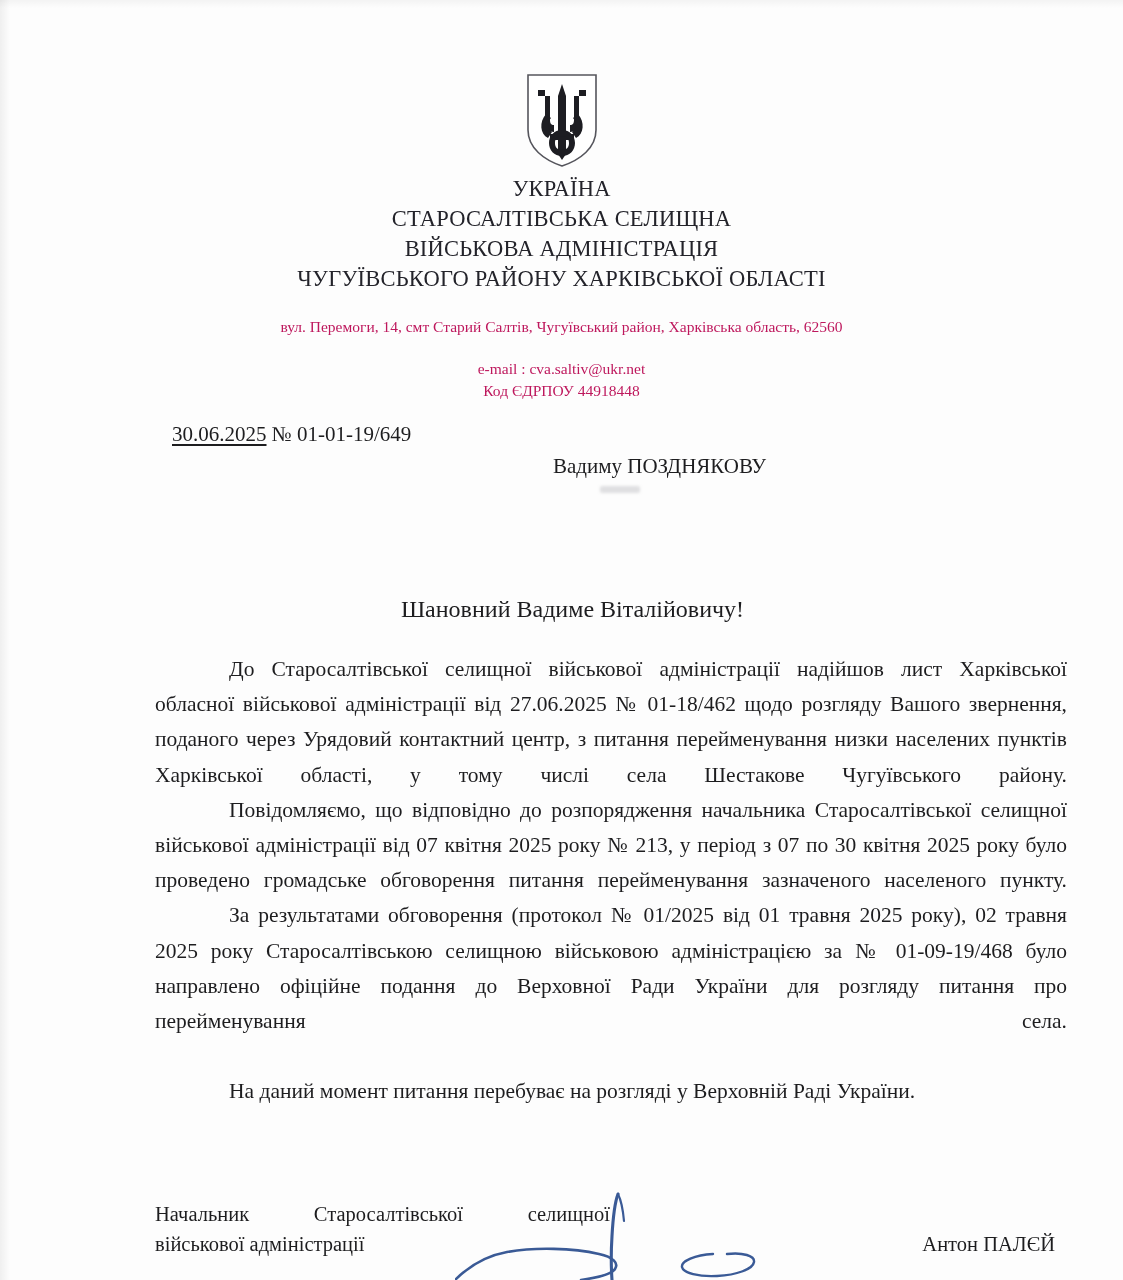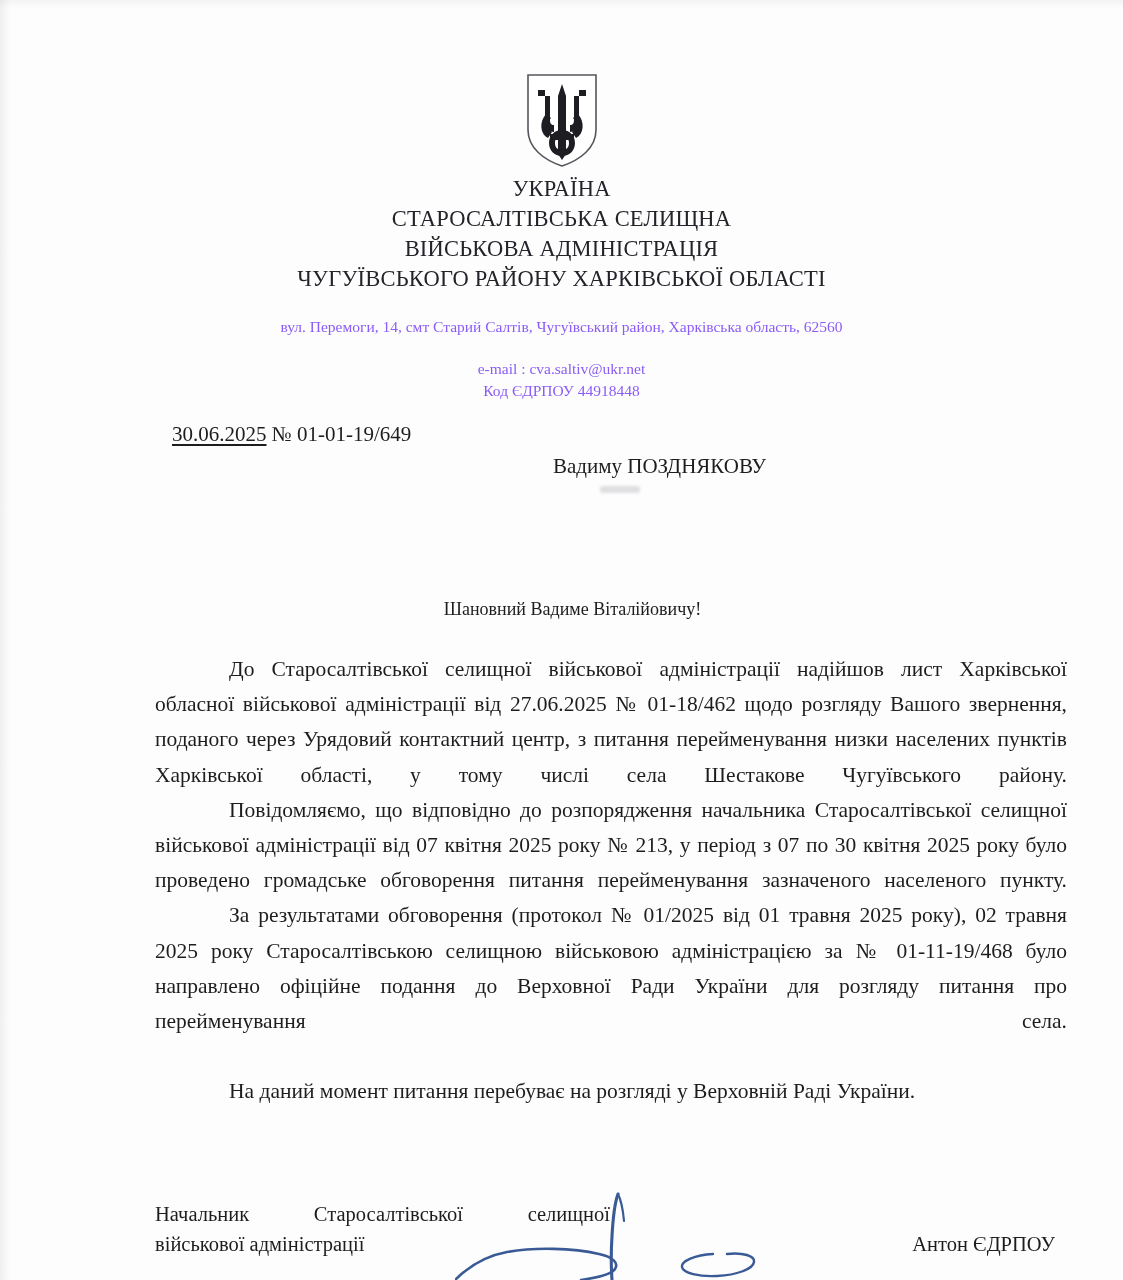--- a/index.html
+++ b/index.html
@@ -73,21 +73,21 @@
     white-space: nowrap;
   }
 
   
   .contacts {
     position: absolute;
     top: 316px;
     left: 0;
     right: 0;
     text-align: center;
-    color: #8b5cf6;
+    color: #be185d;
   }
   .addr-line {
     font-size: 15.5px;
     line-height: 22px;
   }
   .email-line {
     font-size: 15.5px;
     line-height: 22px;
     margin-top: 20px;
   }
@@ -129,21 +129,21 @@
     filter: blur(1.4px);
   }
 
   
   .salutation {
     position: absolute;
     top: 594px;
     left: 0;
     right: 0;
     text-align: center;
-    font-size: 18px;
+    font-size: 24px;
     line-height: 30px;
     padding-left: 22px;
   }
   .body-text {
     position: absolute;
     top: 652px;
     left: 155px;
     width: 912px;
     font-size: 21.5px;
     line-height: 35.2px;
@@ -250,30 +250,30 @@
   </div>
 
   <div class="addressee">Вадиму ПОЗДНЯКОВУ</div>
   <div class="redaction"></div>
 
   <div class="salutation">Шановний Вадиме Віталійовичу!</div>
 
   <div class="body-text">
     <p class="stretch">До Старосалтівської селищної військової адміністрації надійшов лист Харківської обласної військової адміністрації  від 27.06.2025 № 01-18/462 щодо розгляду Вашого звернення, поданого через Урядовий контактний центр, з питання перейменування низки населених пунктів Харківської області, у тому числі села Шестакове Чугуївського району.</p>
     <p class="stretch">Повідомляємо, що відповідно до розпорядження начальника Старосалтівської селищної військової адміністрації від 07 квітня 2025 року № 213, у період з 07 по 30 квітня 2025 року було проведено громадське обговорення питання перейменування зазначеного населеного пункту.</p>
-    <p class="stretch">За результатами обговорення (протокол № 01/2025 від 01 травня 2025 року), 02 травня 2025 року Старосалтівською селищною військовою адміністрацією за № 01-11-19/468 було направлено офіційне подання до Верховної Ради України для розгляду питання про перейменування села.</p>
+    <p class="stretch">За результатами обговорення (протокол № 01/2025 від 01 травня 2025 року), 02 травня 2025 року Старосалтівською селищною військовою адміністрацією за № 01-09-19/468 було направлено офіційне подання до Верховної Ради України для розгляду питання про перейменування села.</p>
     <p class="last-para">На даний момент питання перебуває на розгляді у Верховній Раді України.</p>
   </div>
 
   <div class="sign-block">
     <div class="sign-title">
       <span class="just">Начальник Старосалтівської  селищної</span>
       <span>військової адміністрації</span>
     </div>
-    <div class="sign-name">Антон ЄДРПОУ</div>
+    <div class="sign-name">Антон ПАЛЄЙ</div>
   </div>
 
   <svg class="signature-ink" viewBox="0 0 330 92" aria-hidden="true">
     <g fill="none" stroke="#3a5a96" stroke-linecap="round" stroke-linejoin="round">
       <path d="M163 6 C160 14 158 30 157 48 C156 64 156 78 157 92" stroke-width="3.1"></path>
       <path d="M163 6 C166 12 168 22 169 33" stroke-width="2.2"></path>
       <path d="M0 92 C12 80 30 68 52 64 C80 59 118 60 144 66 C158 69 164 75 160 81 C156 87 140 90 126 92" stroke-width="2.6"></path>
       <path d="M272 66 C288 64 300 68 299 74 C298 81 282 87 262 88 C244 89 228 85 227 79 C226 73 240 67 258 66" stroke-width="2.4"></path>
     </g>
   </svg>

